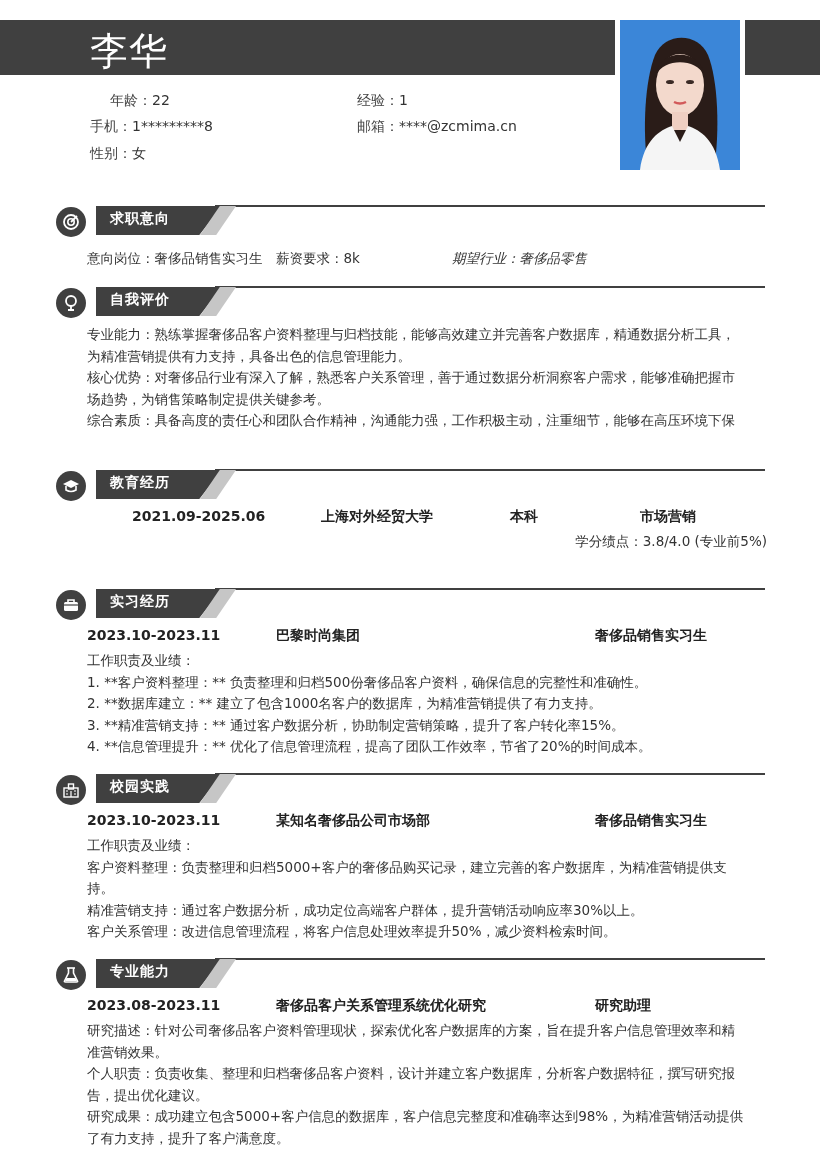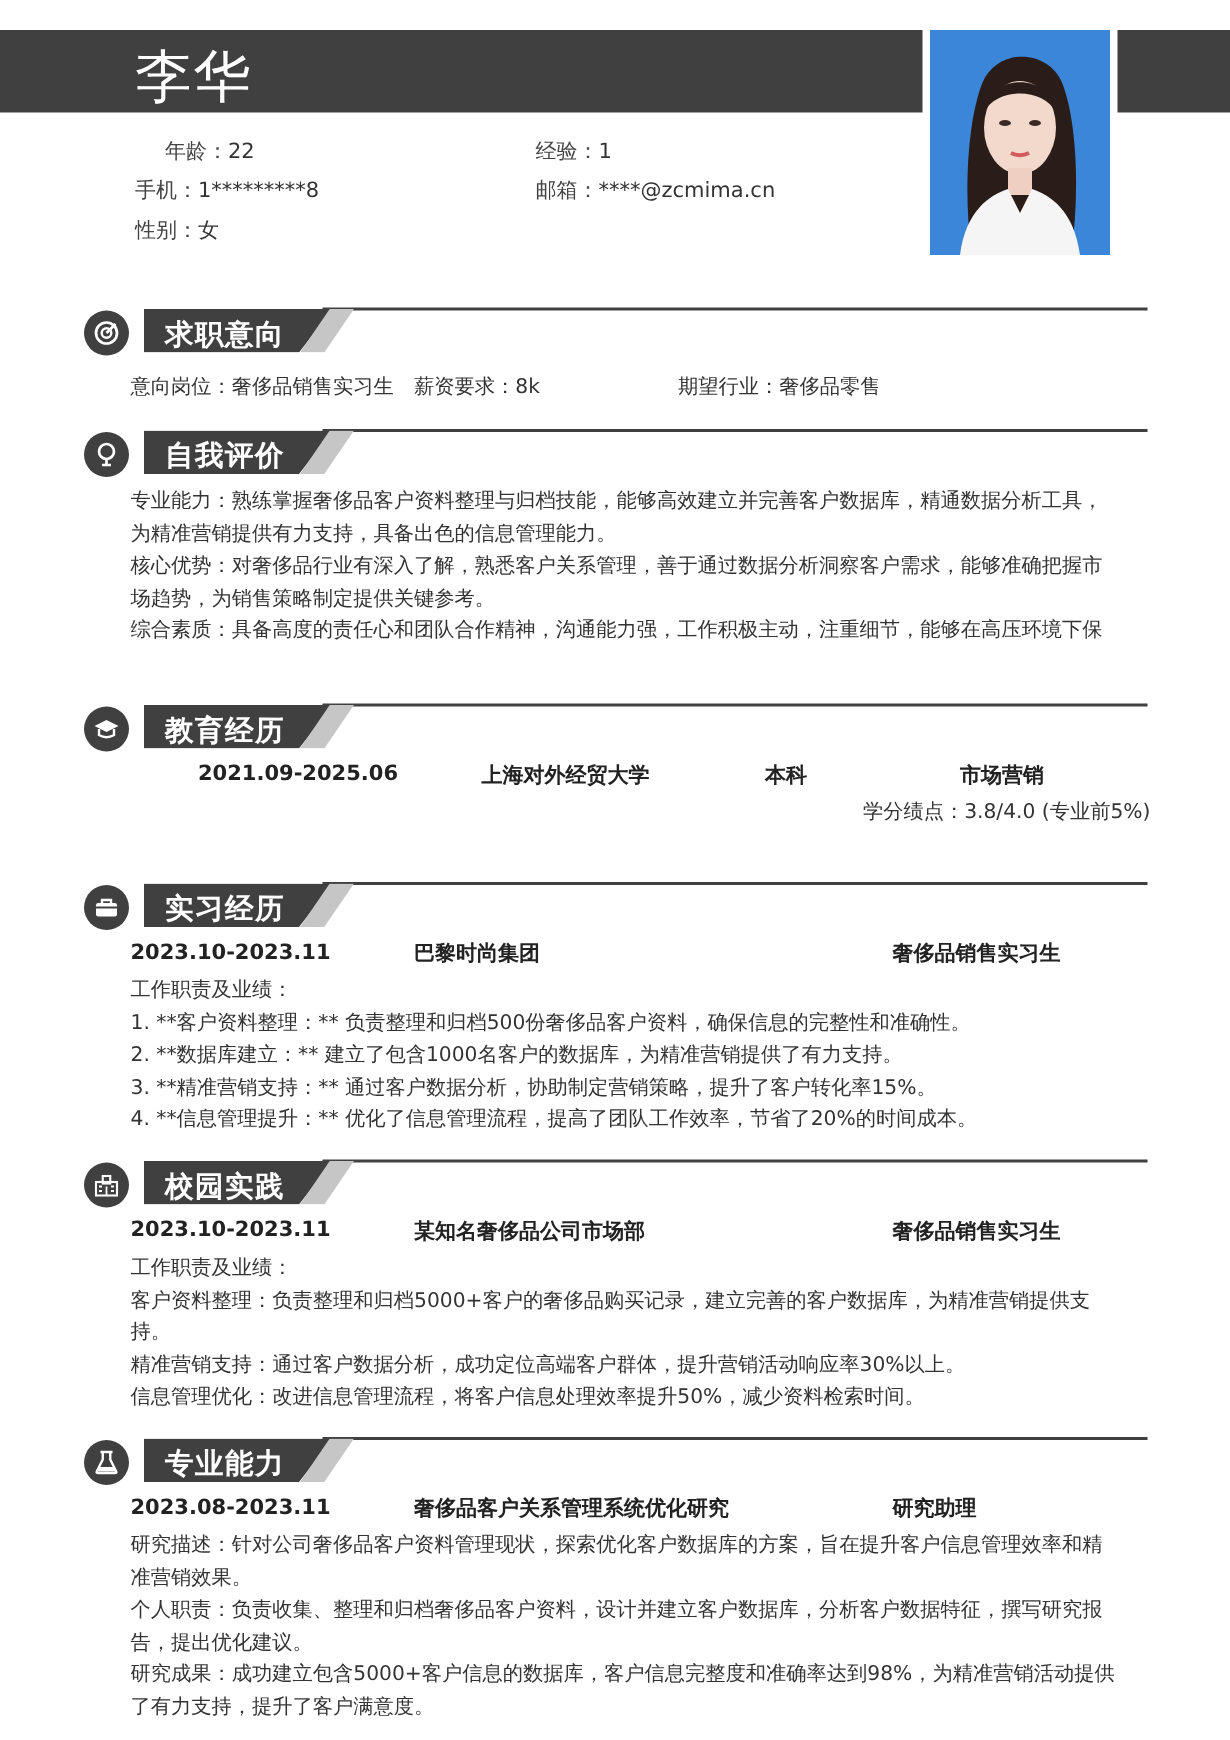--- a/index.html
+++ b/index.html
@@ -12,21 +12,21 @@
   .info { position:absolute; font-size:14px; color:#333; }
   .info .lbl { color:#444; }
   .section-head { position:absolute; left:0; width:820px; height:34px; }
   .section-head .line { position:absolute; left:215px; top:0; width:550px; height:2px; background:#404040; }
   .section-head .circle { position:absolute; left:56px; top:2px; width:30px; height:30px; border-radius:50%;
         background:#404040; display:flex; align-items:center; justify-content:center; }
   .section-head .bar { position:absolute; left:96px; top:1px; width:126px; height:29px; background:#404040;
         clip-path:polygon(0 0,100% 0,82% 100%,0 100%); }
   .section-head .stripe { position:absolute; left:200px; top:1px; width:36px; height:29px; background:#c6c6c6;
         clip-path:polygon(55% 0,100% 0,45% 100%,0 100%); }
-  .section-head .title { position:absolute; left:110px; top:5px; font-size:19px; font-weight:bold; color:#fff; letter-spacing:1px; }
+  .section-head .title { position:absolute; left:110px; top:5px; font-size:14px; font-weight:bold; color:#fff; letter-spacing:1px; }
   .line-text { position:absolute; left:87px; width:680px; font-size:13.5px; line-height:21.5px; color:#333; }
   .row { position:absolute; left:87px; width:680px; height:22px; font-size:14px; font-weight:bold; color:#222; }
   .row span { position:absolute; top:0; }
 </style>
 </head>
 <body>
 
 <div class="header-bar"></div>
 <div class="header-bar-right"></div>
 <div class="name">李华</div>
@@ -59,21 +59,21 @@
         <circle cx="9" cy="9" r="3.2" stroke="#fff" stroke-width="1.6" fill="none"></circle>
         <path d="M9 9 L15 3" stroke="#fff" stroke-width="1.8"></path>
       </svg>
   </div>
   <div class="bar"></div>
     <div class="stripe"></div>
   <div class="title">求职意向</div>
 </div>
 <div class="line-text" style="top:248px;left:87px;width:200px;">意向岗位：奢侈品销售实习生</div>
 <div class="line-text" style="top:248px;left:276px;width:160px;">薪资要求：8k</div>
-<div class="line-text" style="top:248px;left:452px;width:200px;">期望行业：奢侈品零售</div>
+<div class="line-text" style="top:248px;left:452px;width:200px;font-style:italic;">期望行业：奢侈品零售</div>
 
 <div class="section-head" style="top:286px;">
   <div class="line"></div>
   <div class="circle">
     <svg width="16" height="18" viewBox="0 0 16 18">
         <circle cx="8" cy="7" r="5" stroke="#fff" stroke-width="1.8" fill="none"></circle>
         <path d="M8 12 L8 16 M5 16 L11 16" stroke="#fff" stroke-width="1.8"></path>
       </svg>
   </div>
   <div class="bar"></div>
@@ -152,21 +152,21 @@
 <div class="row" style="top:812px;">
   <span style="left:0;">2023.10-2023.11</span>
   <span style="left:189px;">某知名奢侈品公司市场部</span>
   <span style="left:508px;">奢侈品销售实习生</span>
 </div>
 <div class="line-text" style="top:835px;">
   <div>工作职责及业绩：</div>
   <div>客户资料整理：负责整理和归档5000+客户的奢侈品购买记录，建立完善的客户数据库，为精准营销提供支</div>
   <div>持。</div>
   <div>精准营销支持：通过客户数据分析，成功定位高端客户群体，提升营销活动响应率30%以上。</div>
-  <div>信息管理优化：改进信息管理流程，将客户信息处理效率提升50%，减少资料检索时间。</div>
+  <div>客户关系管理：改进信息管理流程，将客户信息处理效率提升50%，减少资料检索时间。</div>
 </div>
 
 <div class="section-head" style="top:958px;">
   <div class="line"></div>
   <div class="circle">
     <svg width="16" height="18" viewBox="0 0 16 18">
         <path d="M5.5 2 L5.5 7 L1.5 15 Q1 16 2.5 16 L13.5 16 Q15 16 14.5 15 L10.5 7 L10.5 2" stroke="#fff" stroke-width="1.6" fill="none"></path>
         <path d="M4 2 L12 2" stroke="#fff" stroke-width="1.6"></path>
         <path d="M3.5 12 L12.5 12 L14 15 L2 15 Z" fill="#fff"></path>
       </svg>

